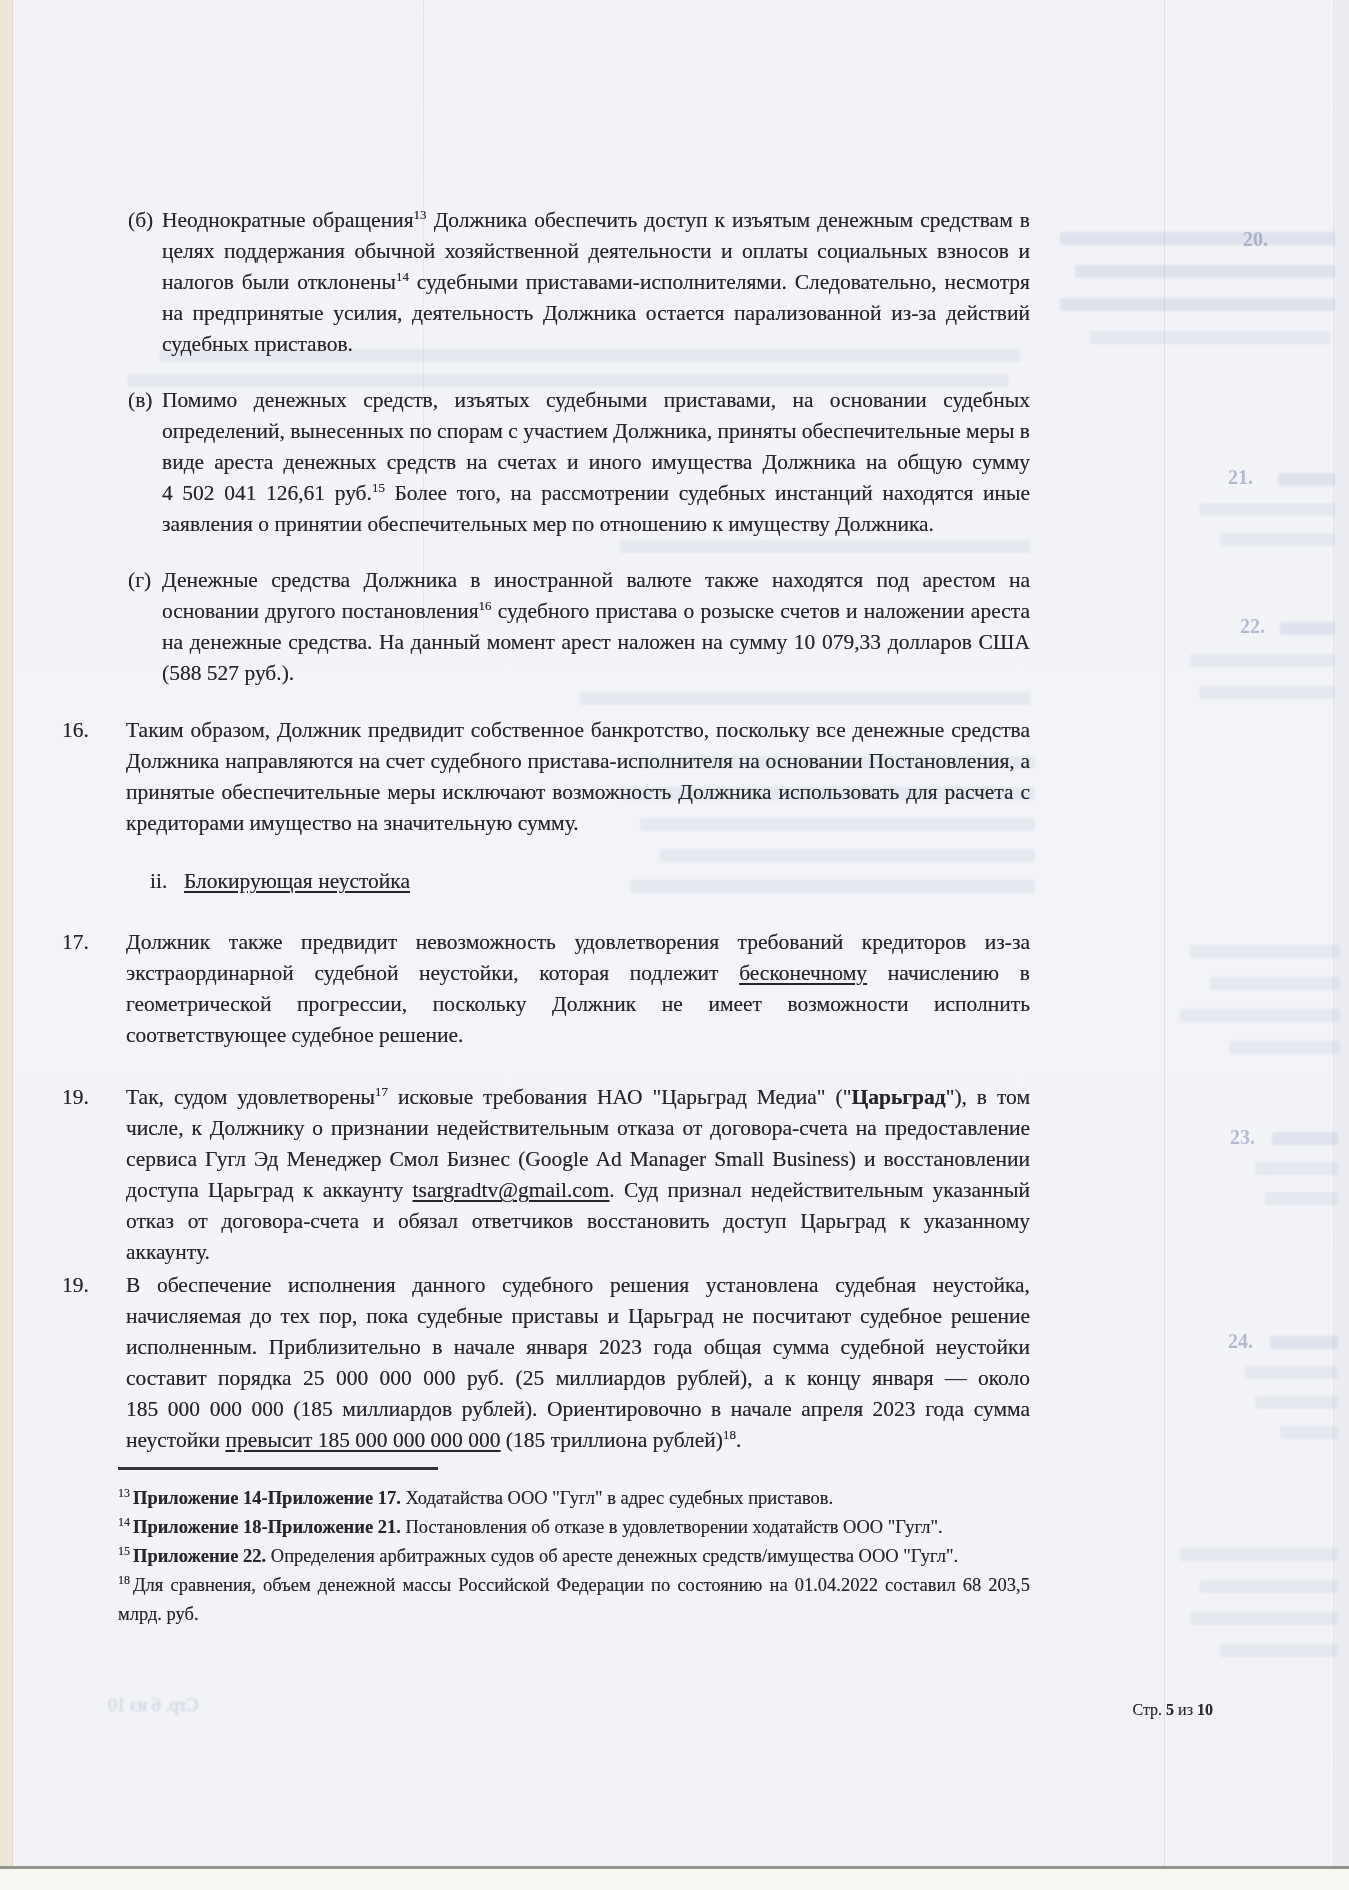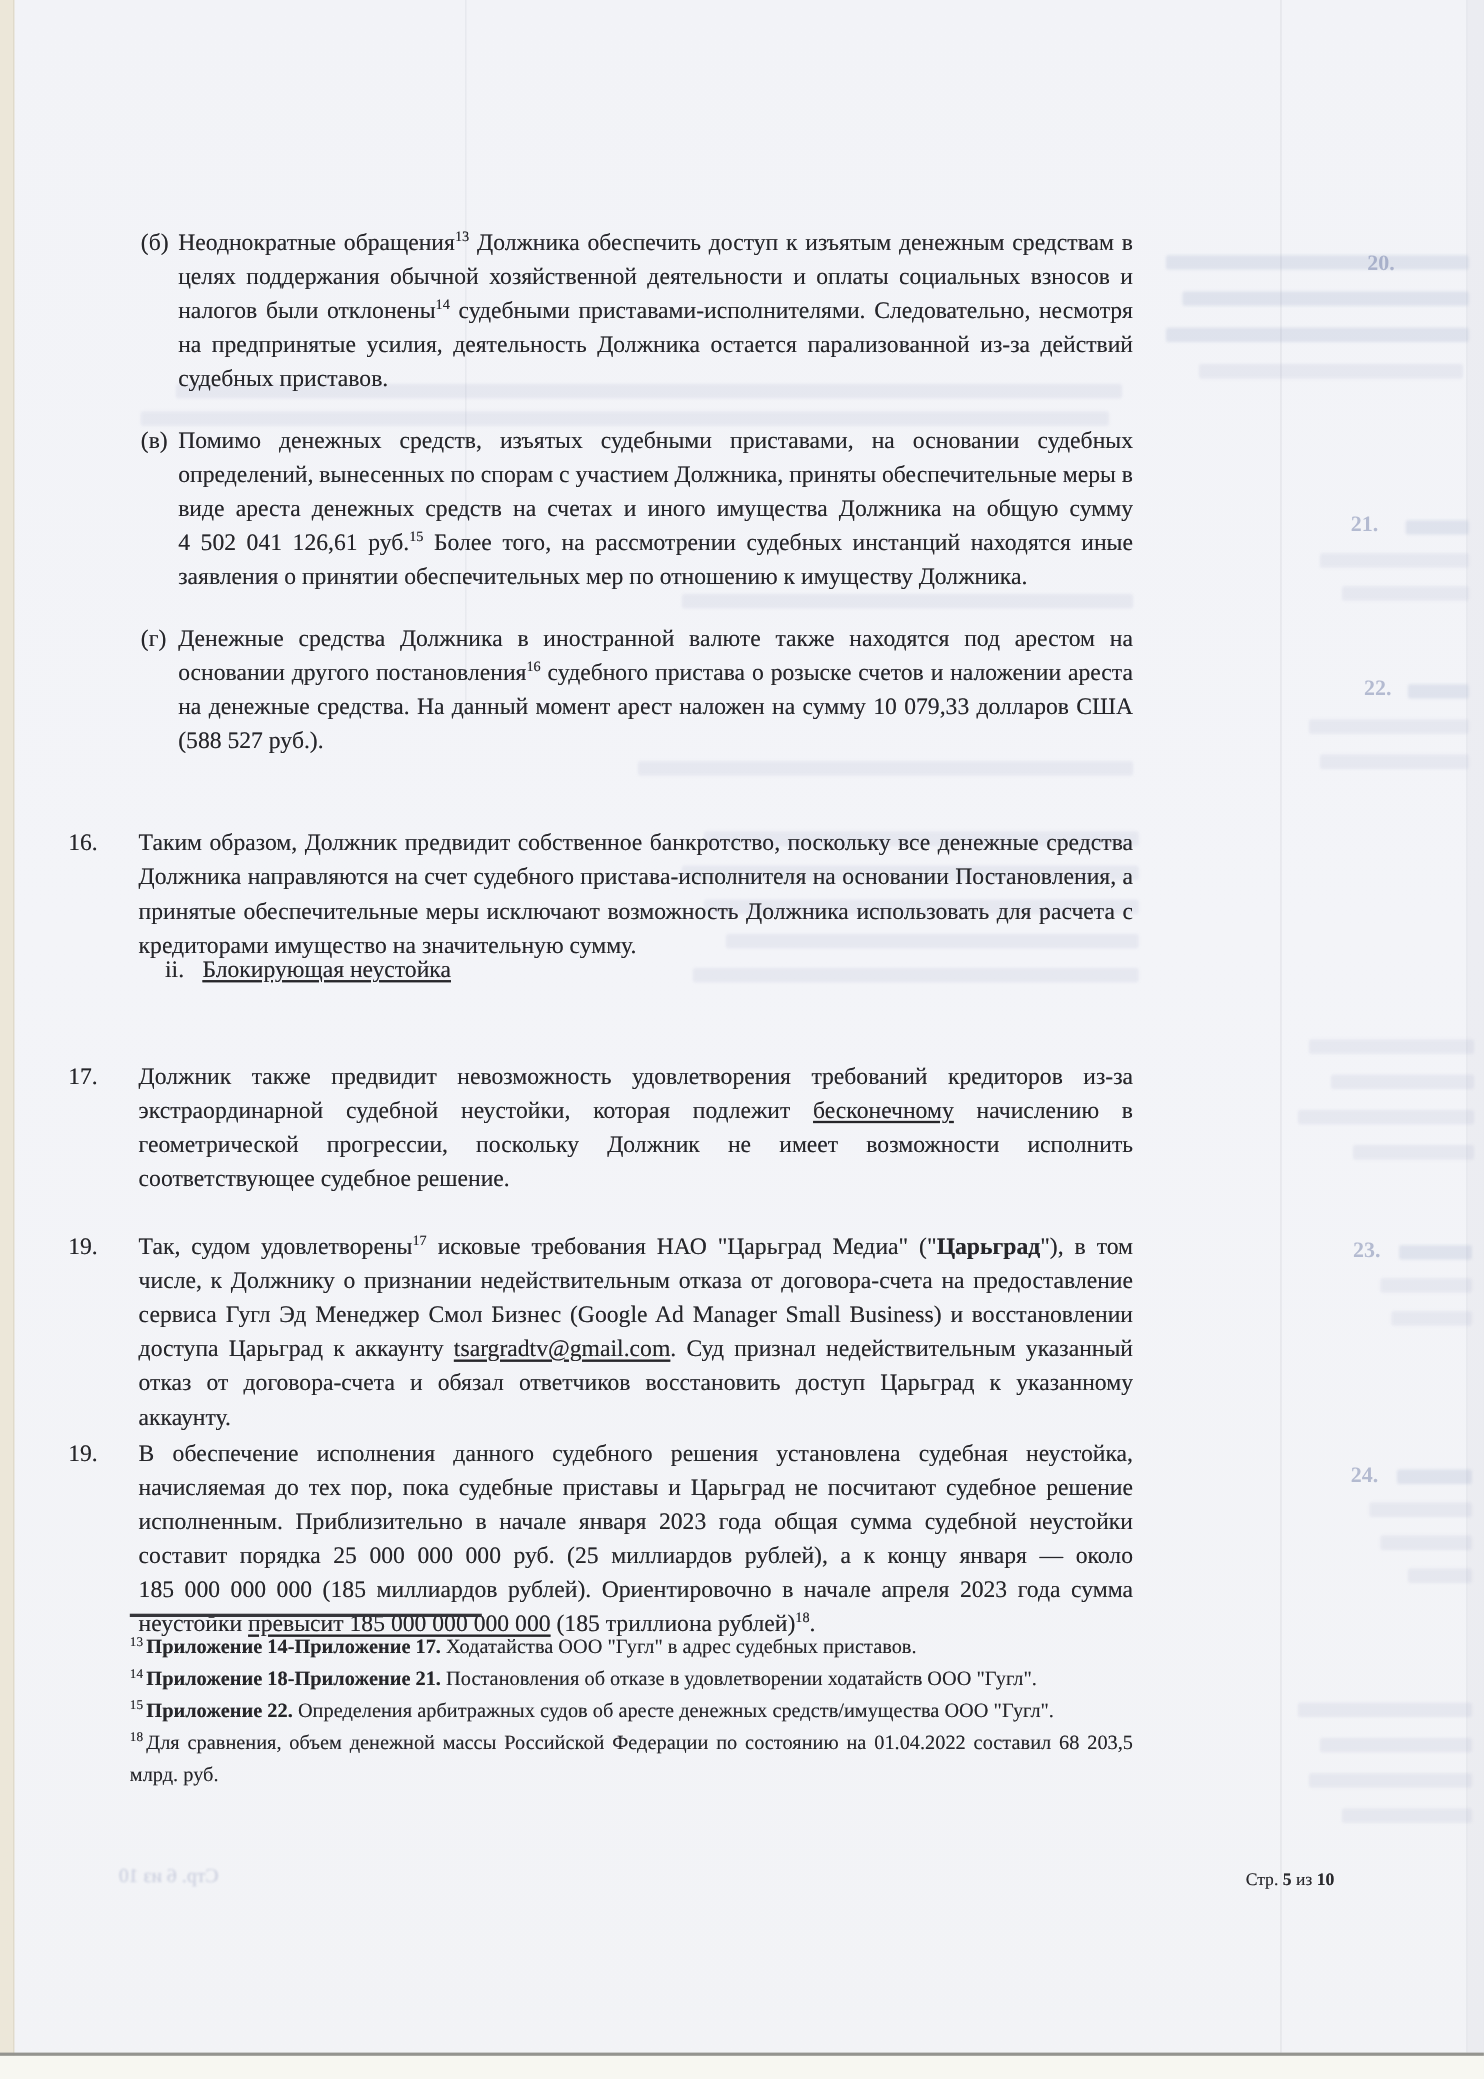--- a/index.html
+++ b/index.html
@@ -21,21 +21,21 @@
   .fold-b{left:1164px;top:0;height:1866px;}
   .fold-c{left:1333px;top:0;height:1866px;background:rgba(110,115,130,0.10);}
   .right-shade{position:absolute;left:1334px;top:0;width:15px;height:1866px;background:rgba(160,160,170,0.07);}
 
   
   .para{position:absolute;line-height:31px;font-size:21.5px;text-align:justify;
         text-shadow:0 0 0.5px rgba(38,38,44,0.55);}
   .para .marker{position:absolute;left:0;top:0;}
   .lettered{left:128px;width:902px;}
   .lettered .ptext{margin-left:34px;}
-  .numbered{left:62px;width:968px;margin-top:36px;}
+  .numbered{left:62px;width:968px;}
   .numbered .ptext{margin-left:64px;}
   sup{font-size:13px;line-height:0;vertical-align:super;letter-spacing:0;}
   .u{text-decoration:underline;text-underline-offset:3px;text-decoration-thickness:1.5px;}
   .b{font-weight:bold;}
   .heading{position:absolute;left:128px;width:902px;font-size:21.5px;line-height:31px;
            text-shadow:0 0 0.5px rgba(38,38,44,0.55);}
   .heading .hmark{display:inline-block;margin-left:22px;width:34px;}
 
   
   .fnsep{position:absolute;left:118px;top:1467px;width:320px;height:3px;background:#35353a;}

